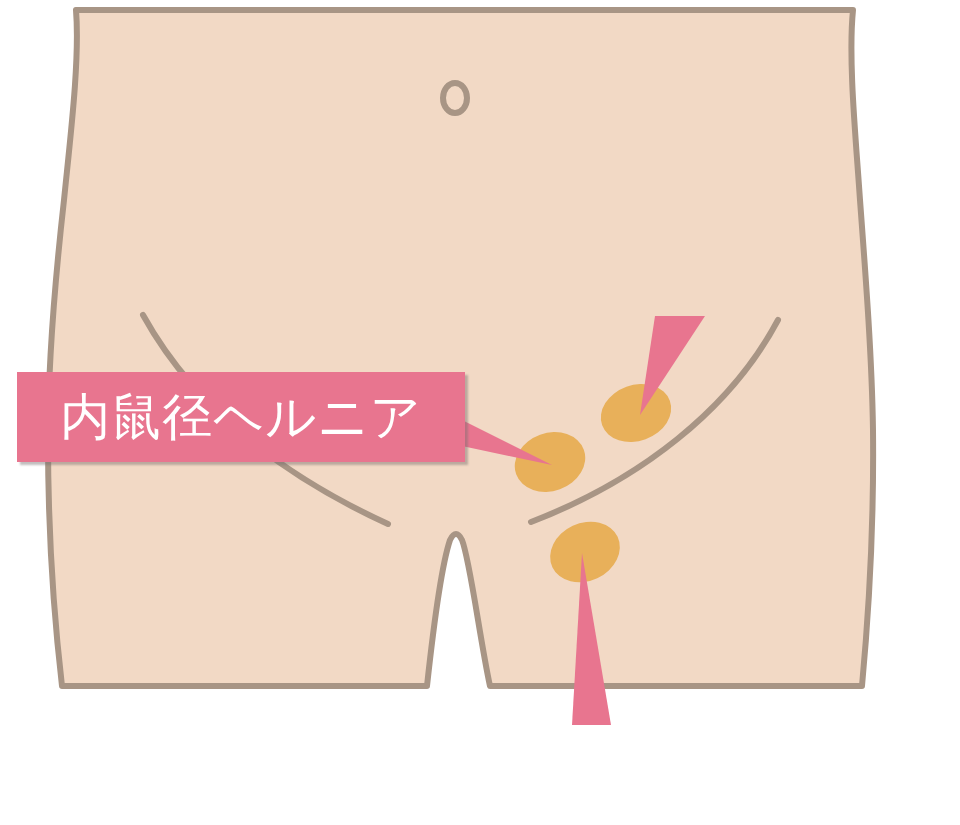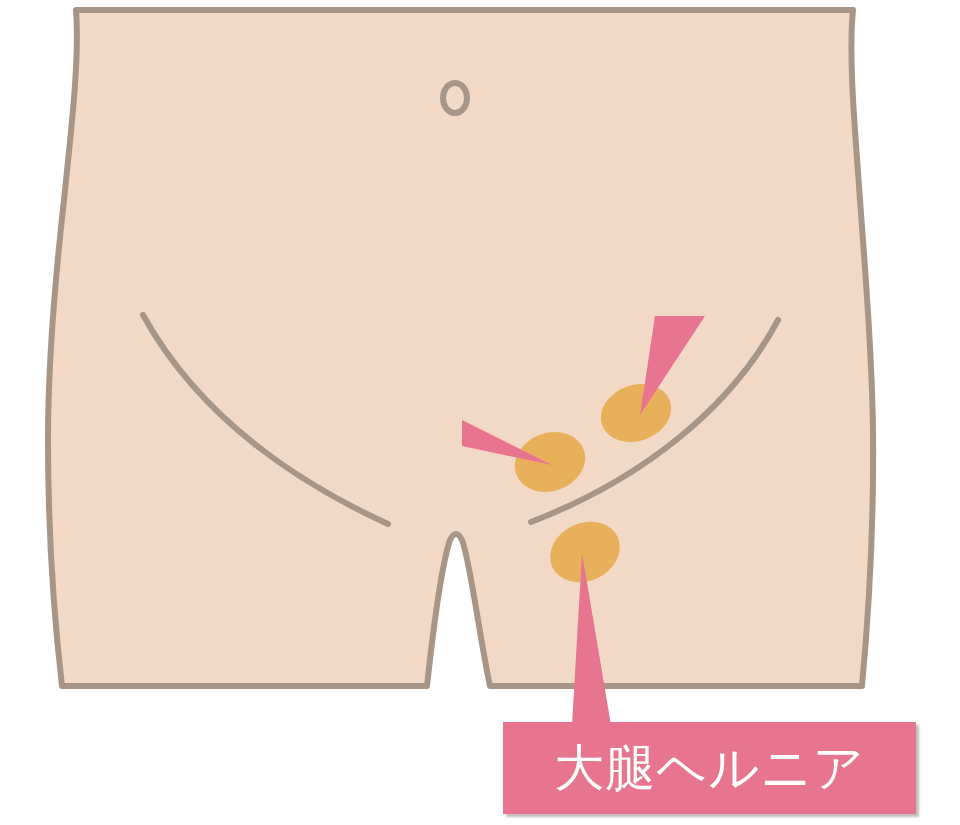--- a/index.html
+++ b/index.html
@@ -48,14 +48,14 @@
 
     <ellipse cx="636" cy="413" rx="36" ry="28" transform="rotate(-20 636 413)" fill="#e8b05a"></ellipse>
     <ellipse cx="550" cy="462" rx="36" ry="29" transform="rotate(-20 550 462)" fill="#e8b05a"></ellipse>
     <ellipse cx="585" cy="552" rx="36" ry="29" transform="rotate(-25 585 552)" fill="#e8b05a"></ellipse>
 
     <polygon points="655,316 705,316 640,415" fill="#e8758f"></polygon>
     <polygon points="462,420 462,446 552,465" fill="#e8758f"></polygon>
     <polygon points="582,553 572,725 611,725" fill="#e8758f"></polygon>
   </svg>
 
-  <div class="label" id="label-femoral">大腿ヘルニア</div>
+  <div class="label" id="label-internal">内鼠径ヘルニア</div>
 </div>
 
 </body></html>

